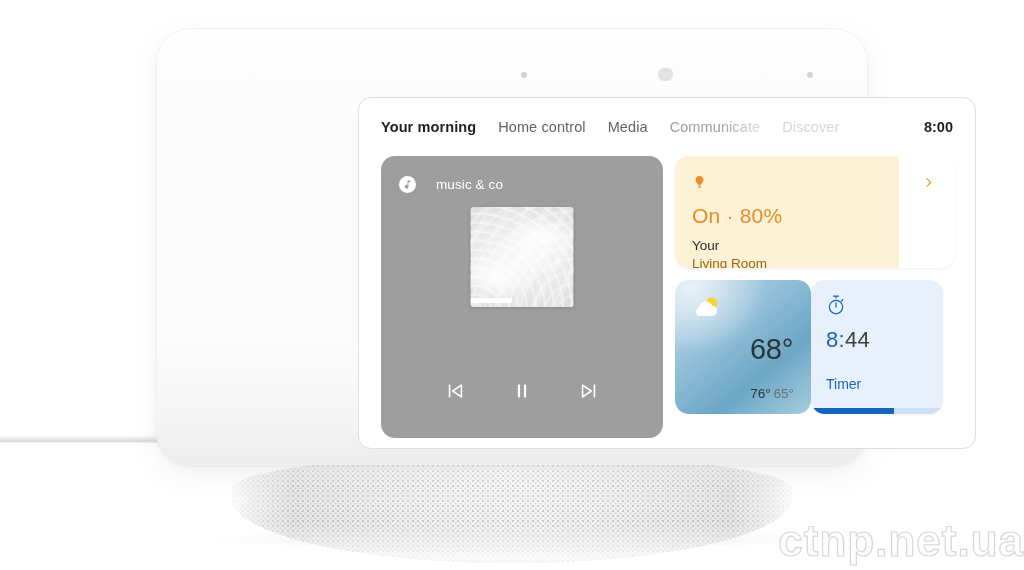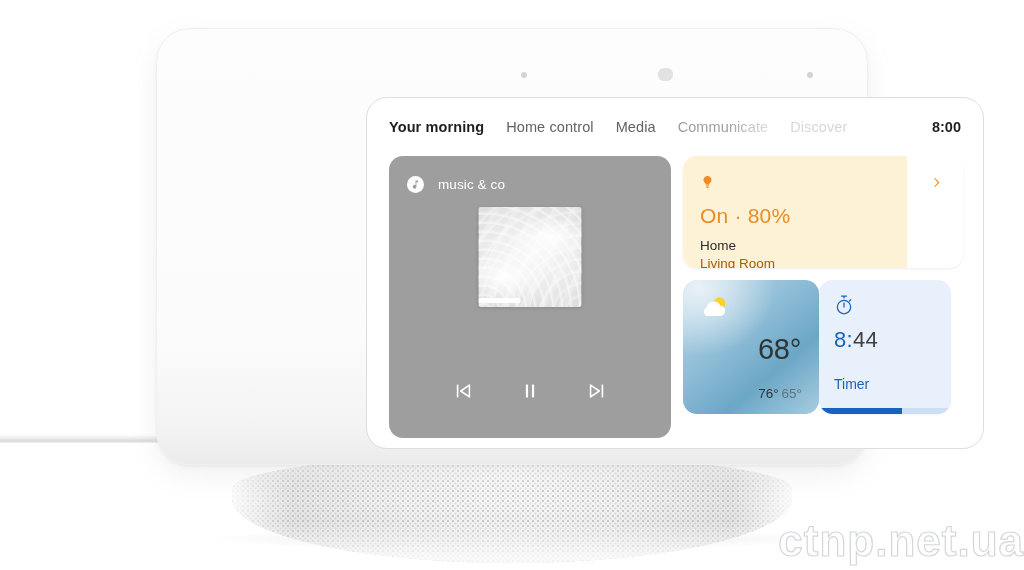--- a/index.html
+++ b/index.html
@@ -118,25 +118,24 @@
     background: #e2e2e2;
   }
 
   
   #screen {
     position: absolute;
     left: 202px;
     top: 69px;
     width: 618px;
     height: 352px;
-    border-radius: 21px;
+    border-radius: 13px;
     background: #ffffff;
     border: 1px solid #dedede;
     overflow: hidden;
-    margin-left: 8px;
   }
 
   
   #nav {
     position: absolute;
     left: 0; top: 0;
     width: 100%;
     height: 58px;
     display: flex;
     align-items: center;
@@ -187,21 +186,21 @@
     height: 282px;
     border-radius: 14px;
     background: #9e9e9e;
     overflow: hidden;
   }
   #music-provider {
     position: absolute;
     left: 18px; top: 20px;
     display: flex;
     align-items: center;
-    gap: 14px;
+    gap: 20px;
   }
   #music-badge {
     width: 17px; height: 17px;
     border-radius: 50%;
     background: #ffffff;
     display: flex;
     align-items: center;
     justify-content: center;
   }
   #music-provider-name {
@@ -475,21 +474,21 @@
             <div id="lamp-fill" style="width: 80%;"></div>
             <div id="lamp-content">
               <div>
                 <svg width="15" height="20" viewBox="0 0 24 24" aria-hidden="true">
                   <path d="M12 2.2c-3.6 0-6.4 2.8-6.4 6.3 0 2.6 1.5 4.3 2.7 5.6.7.8 1.1 1.3 1.1 2.1h5.2c0-.8.4-1.3 1.1-2.1 1.2-1.3 2.7-3 2.7-5.6 0-3.5-2.8-6.3-6.4-6.3z" fill="#ef8b28"></path>
                   <rect x="9.4" y="17.4" width="5.2" height="1.7" rx=".8" fill="#ef8b28"></rect>
                   <rect x="10.2" y="20" width="3.6" height="1.7" rx=".8" fill="#ef8b28"></rect>
                 </svg>
               </div>
               <div id="lamp-state">On · 80%</div>
-              <div id="lamp-name">Home</div>
+              <div id="lamp-name">Your</div>
               <div id="lamp-room">Living Room</div>
             </div>
             <div id="lamp-chevron">
               <svg width="13" height="13" viewBox="0 0 24 24" aria-hidden="true">
                 <path d="M9 5l7 7-7 7" fill="none" stroke="#e79a2e" stroke-width="2.1" stroke-linecap="round" stroke-linejoin="round"></path>
               </svg>
             </div>
           </div>
 
           <div style="display:flex; ">

